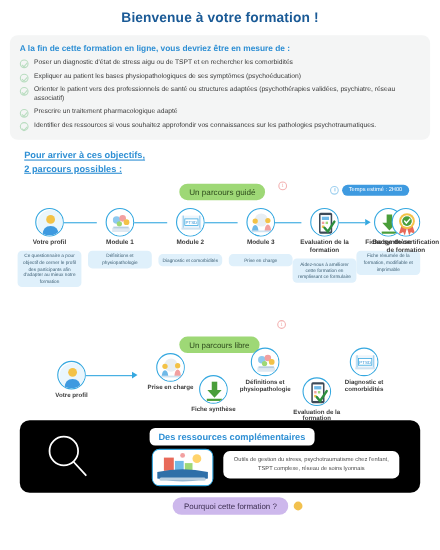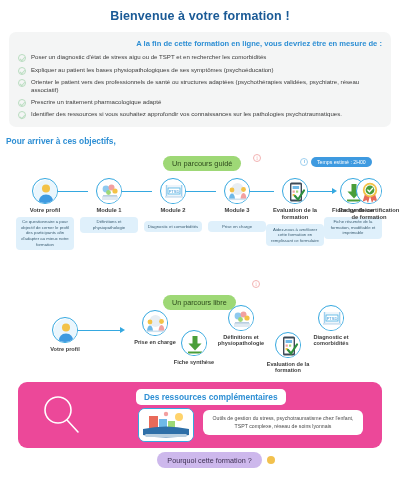--- a/index.html
+++ b/index.html
@@ -22,21 +22,21 @@
   }
 
   
   .obj-card {
     margin: 9px 9px 0 9px;
     background: #f4f5f5;
     border-radius: 7px;
     padding: 7px 9px 8px 9px;
   }
   .obj-head {
-    text-align: right;
+    text-align: left;
     color: #2e8fd4;
     font-size: 7.6px;
     font-weight: bold;
     margin-bottom: 5px;
   }
   .obj-row {
     display: flex;
     align-items: flex-start;
     gap: 5px;
     margin-bottom: 3.5px;
@@ -60,25 +60,26 @@
     transform: rotate(42deg);
   }
   .obj-text {
     font-size: 6.1px;
     color: #3b3b3b;
     line-height: 1.35;
   }
 
   
   .intro {
-    margin: 9px 0 0 6px;
+    margin: 9px 0 0 22px;
     font-size: 8.4px;
     font-weight: bold;
     color: #2e8fd4;
     line-height: 1.32;
+    text-decoration: underline;
   }
 
   
   .pill-row {
     position: relative;
     height: 18px;
     margin-top: 6px;
     padding-left: 28px;
   }
   .pill-green {
@@ -198,21 +199,21 @@
     width: 60px;
     margin-left: -17px;
     line-height: 1.2;
   }
 
   
   .res-band {
     position: absolute;
     left: 18px; top: 382px;
     width: 364px; height: 66px;
-    background: #ec4899;
+    background: #000000;
     border-radius: 9px;
   }
   .mag-icon {
     position: absolute;
     left: 22px; top: 12px;
   }
   .res-title {
     position: absolute;
     left: 118px; top: 7px;
     background: #ffffff;
@@ -297,20 +298,21 @@
       <span class="obj-text">Prescrire un traitement pharmacologique adapté</span>
     </div>
     <div class="obj-row">
       <span class="check-icon"></span>
       <span class="obj-text">Identifier des ressources si vous souhaitez approfondir vos connaissances sur les pathologies psychotraumatiques.</span>
     </div>
   </div>
 
   <div class="intro">
     <div>Pour arriver à ces objectifs,</div>
+    <div>2 parcours possibles :</div>
   </div>
 
   <div class="pill-row">
     <div class="pill-green">Un parcours guidé</div>
     <div class="info-circle info-a">i</div>
     <div class="time-wrap">
       <span class="clock-icon"></span>
       <span class="time-badge">Temps estimé : 2H00</span>
     </div>
   </div>

